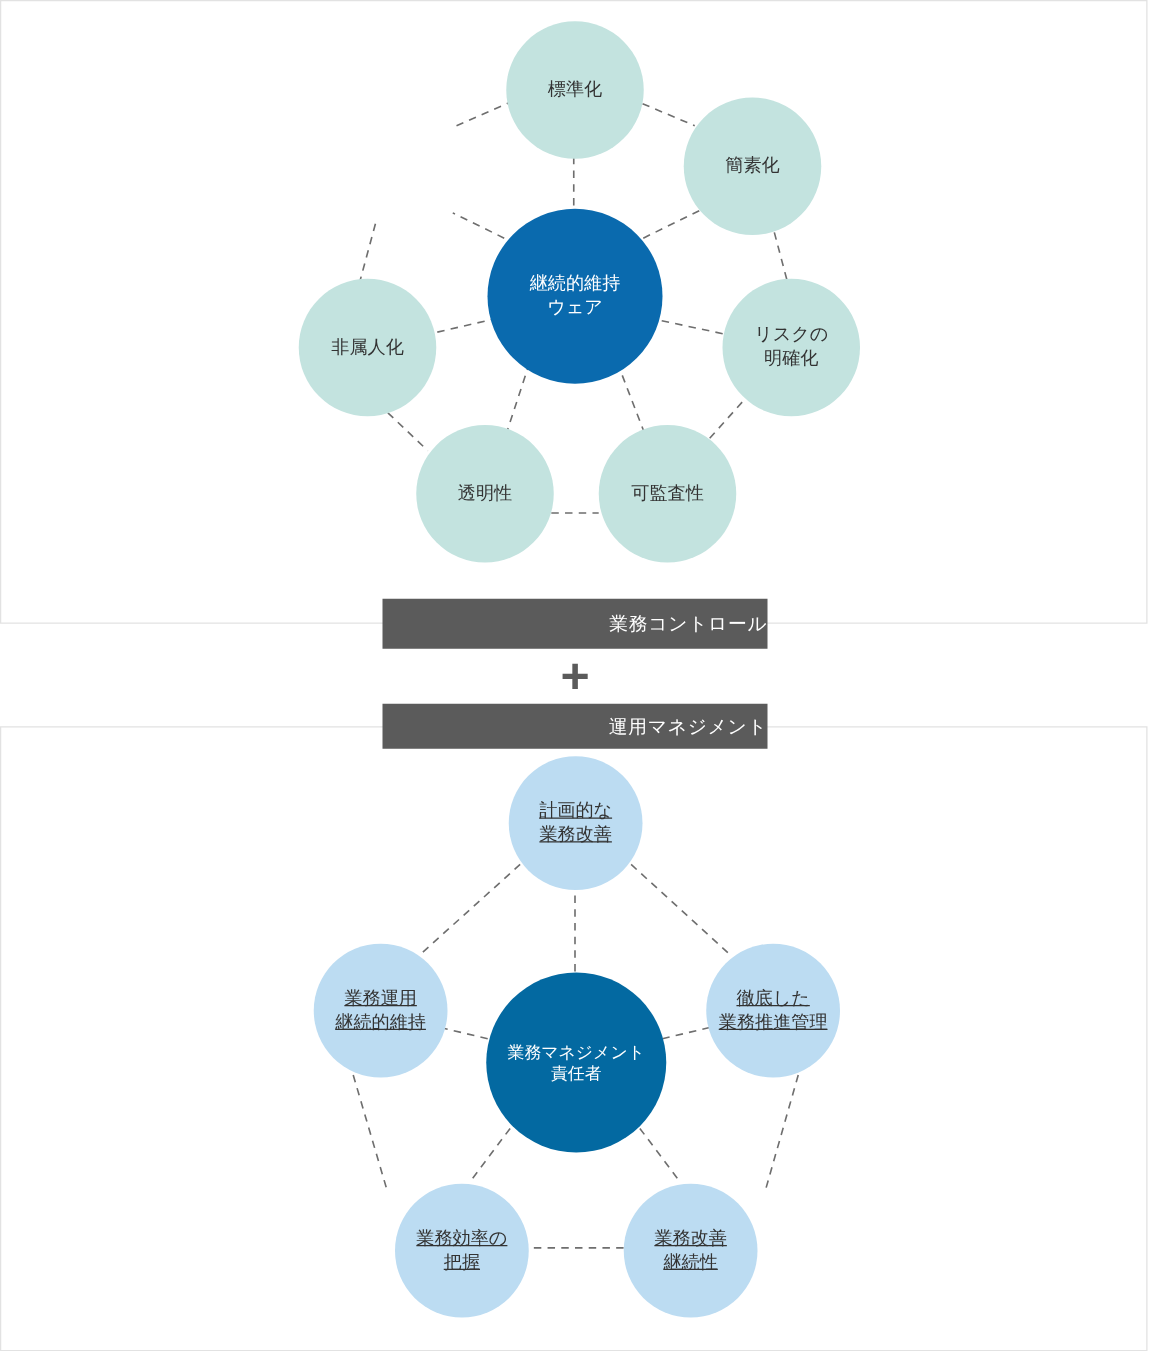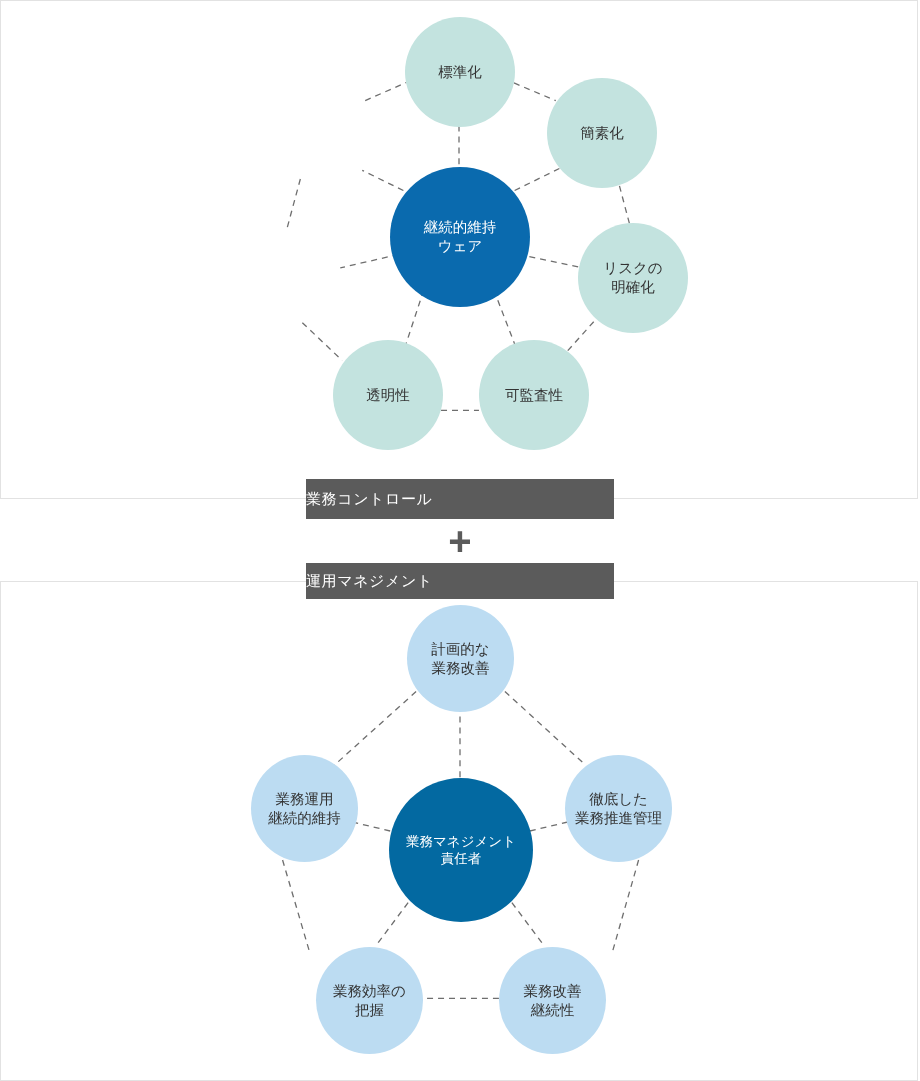--- a/index.html
+++ b/index.html
@@ -63,41 +63,42 @@
   .node .lbl { display: block; }
   .node-teal {
     background: #c3e3df;
     color: #333333;
     font-size: 14.5px;
   }
   .node-lightblue {
     background: #bcdcf2;
     color: #333333;
     font-size: 14.5px;
+    text-decoration: underline;
   }
   .node-core {
     background: #0a6aae;
     color: #ffffff;
     font-size: 14.5px;
   }
   .node-core-b {
     background: #0369a1;
     color: #ffffff;
     font-size: 13.5px;
   }
 
   
   .bar {
     position: absolute;
     background: #5b5b5b;
     color: #ffffff;
     font-size: 15px;
     display: flex;
     align-items: center;
-    justify-content: flex-start;
+    justify-content: flex-end;
     letter-spacing: 0.6px;
     box-sizing: border-box;
     z-index: 5;
   }
   #bar-top    { left: 306px; top: 479px;  width: 308px; height: 40px; }
   #bar-bottom { left: 306px; top: 563px;  width: 308px; height: 36px; }
 
   .plus-sign {
     position: absolute;
     left: 440px;
@@ -171,20 +172,25 @@
         <span class="lbl">透明性</span>
       </span>
     </div>
 
     <div class="node node-teal" style="left:478px; top:339px; width:110px; height:110px;">
       <span>
         <span class="lbl">可監査性</span>
       </span>
     </div>
 
+    <div class="node node-teal" style="left:238px; top:222px; width:110px; height:110px;">
+      <span>
+        <span class="lbl">非属人化</span>
+      </span>
+    </div>
 
   </div>
 
   <div class="bar" id="bar-top">
     <span>業務コントロール</span>
   </div>
 
   <div class="plus-sign">
     <span>+</span>
   </div>

